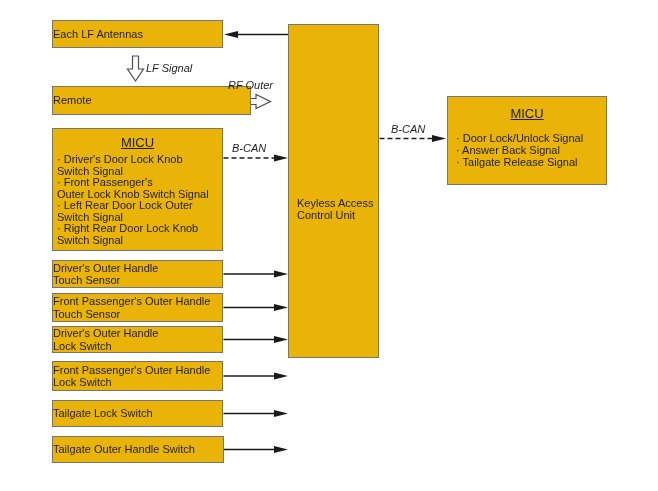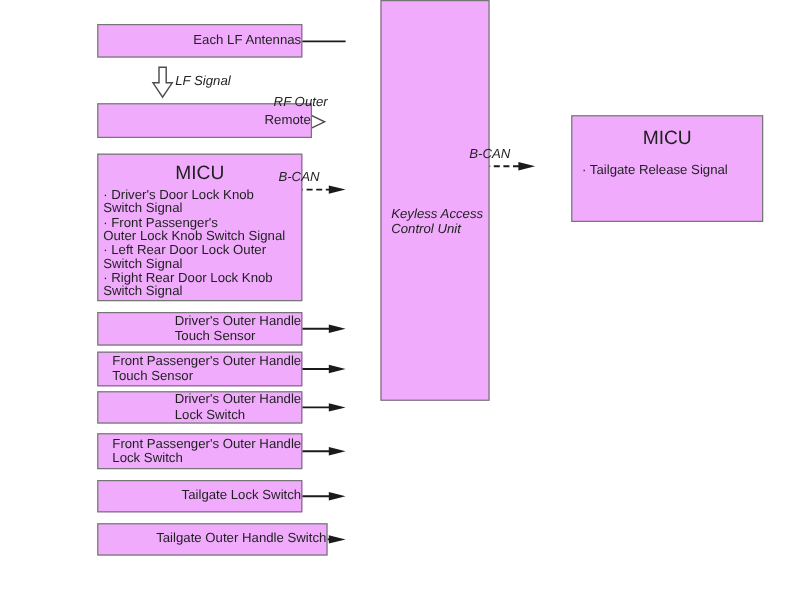--- a/index.html
+++ b/index.html
@@ -2,41 +2,41 @@
 <html><head>
 <meta charset="utf-8">
 <style>
   html,body { margin:0; padding:0; background:#ffffff; }
   .canvas {
     position:relative; width:658px; height:491px; background:#ffffff;
     font-family:"Liberation Sans", sans-serif; color:#1f1f1f; overflow:hidden;
   }
   svg.connectors { position:absolute; left:0; top:0; width:658px; height:491px; pointer-events:none; }
   .box {
-    position:absolute; box-sizing:border-box; background:#f0abfc;
+    position:absolute; box-sizing:border-box; background:#eab308;
     border:1px solid #757575; font-size:11px; line-height:1.1;
-    display:flex; align-items:center; justify-content:flex-end;margin-left:29px;
+    display:flex; align-items:center; justify-content:flex-start;
   }
   .lbl { text-align:left; white-space:pre-line; }
   
   #b-antennas   { left:52px; top:20px;  width:171px; height:28px; }
-  #b-remote     { left:52px; top:86px;  width:179px; height:29px; }
+  #b-remote     { left:52px; top:86px;  width:199px; height:29px; }
   #b-micu-left  { left:52px; top:128px; width:171px; height:123px; display:block; padding-top:7px; }
   #b-touch-drv  { left:52px; top:260px; width:171px; height:28px; }
   #b-touch-pass { left:52px; top:293px; width:171px; height:29px; }
   #b-lock-drv   { left:52px; top:326px; width:171px; height:27px; }
   #b-lock-pass  { left:52px; top:361px; width:171px; height:30px; }
   #b-tail-lock  { left:52px; top:400px; width:171px; height:27px; }
-  #b-tail-outer { left:52px; top:436px; width:192px; height:27px; }
+  #b-tail-outer { left:52px; top:436px; width:172px; height:27px; }
   
-  #b-unit { left:288px; top:0; width:91px; height:334px; display:block;font-style:italic; }
+  #b-unit { left:288px; top:24px; width:91px; height:334px; display:block; }
   #b-unit .lbl { position:absolute; left:8px; top:173px; line-height:11.5px; }
   
   #b-micu-right { left:447px; top:96px; width:160px; height:89px; display:block; padding-top:10px; }
-  .micu-title { text-align:center; font-size:16px; }
+  .micu-title { text-align:center; font-size:13px;text-decoration:underline; }
   .micu-list  { font-size:11px; line-height:11.5px; }
   #b-micu-left  .micu-list { margin-top:4px; padding:0 2px 0 4px; }
   #b-micu-right .micu-list { margin-top:12px; padding-left:8px; line-height:11.7px; }
   .micu-item { white-space:pre-line; }
   
   .sig { position:absolute; font-size:11px; white-space:nowrap;font-style:italic; }
   #lbl-lf  { left:146px; top:62px; }
   #lbl-rf  { left:228px; top:79px; }
   #lbl-bcan-left  { left:232px; top:142px; }
   #lbl-bcan-right { left:391px; top:123px; }
@@ -134,20 +134,22 @@
   </div>
 
   <div class="box" id="b-unit">
     <div class="lbl">Keyless Access
 Control Unit</div>
   </div>
 
   <div class="box" id="b-micu-right">
     <div class="micu-title">MICU</div>
     <div class="micu-list">
+      <div class="micu-item">· Door Lock/Unlock Signal</div>
+      <div class="micu-item">· Answer Back Signal</div>
       <div class="micu-item">· Tailgate Release Signal</div>
     </div>
   </div>
 
   <div class="sig" id="lbl-lf">LF Signal</div>
   <div class="sig" id="lbl-rf">RF Outer</div>
   <div class="sig" id="lbl-bcan-left">B-CAN</div>
   <div class="sig" id="lbl-bcan-right">B-CAN</div>
 
 </div>

